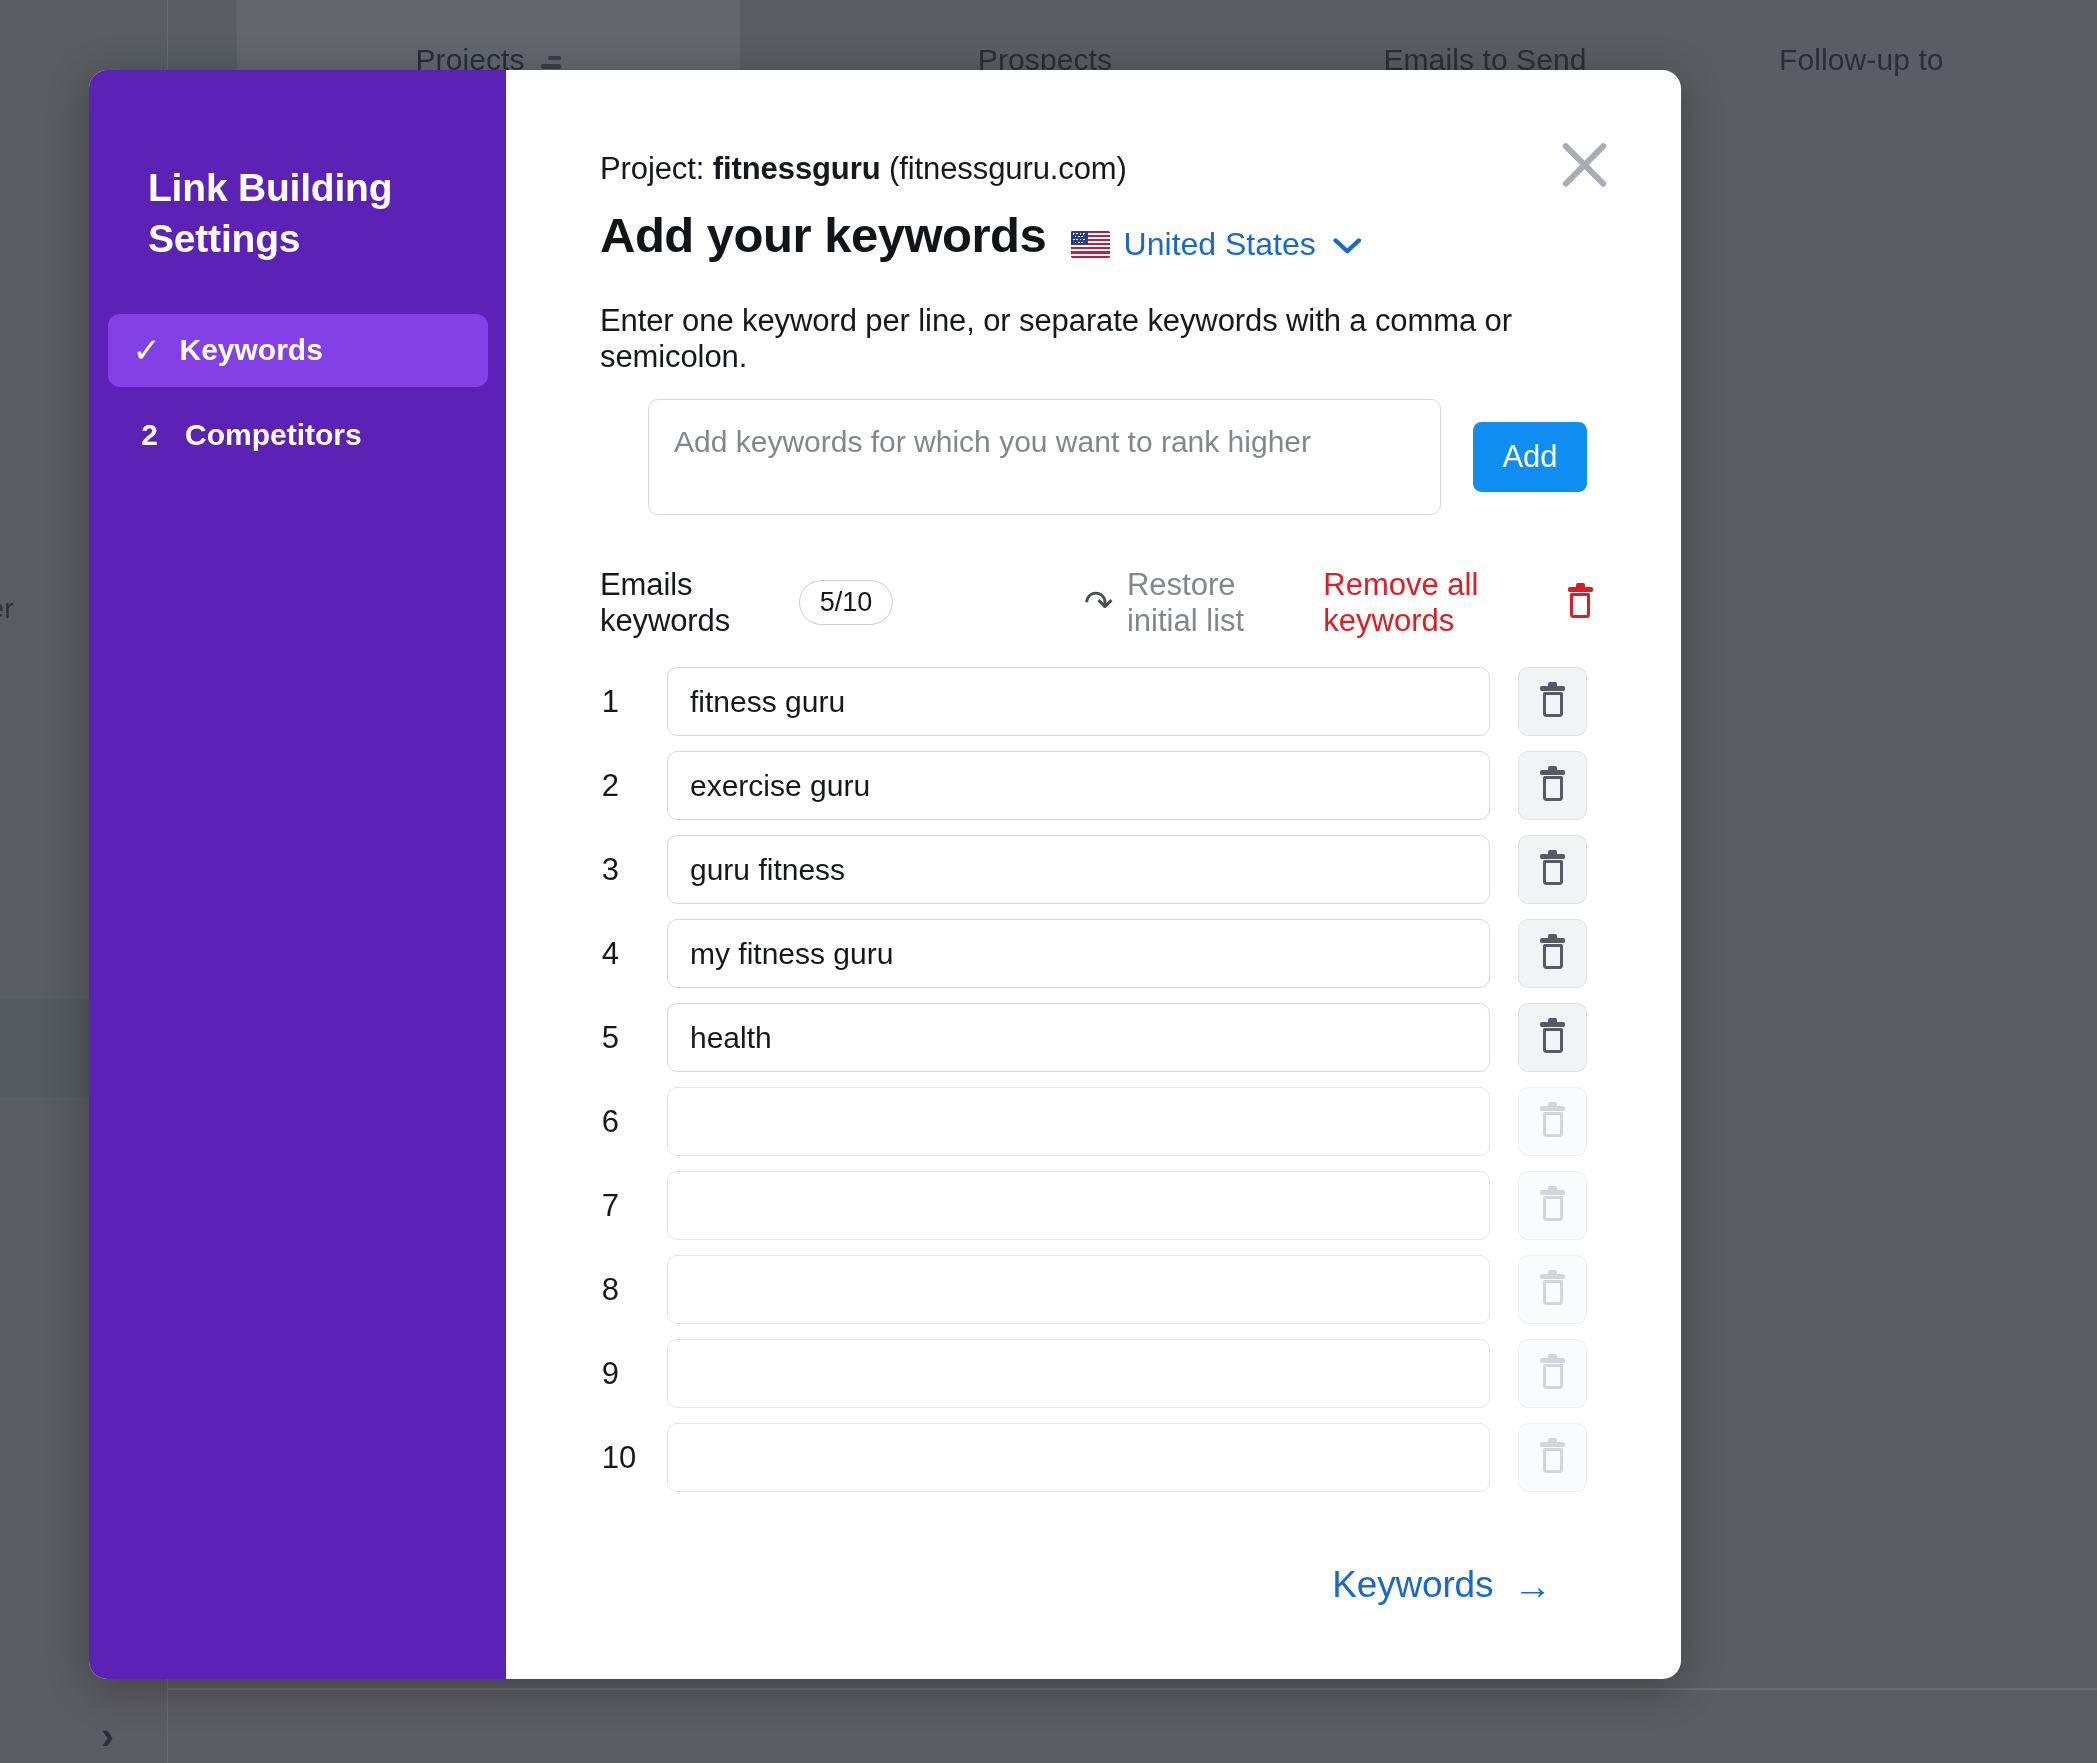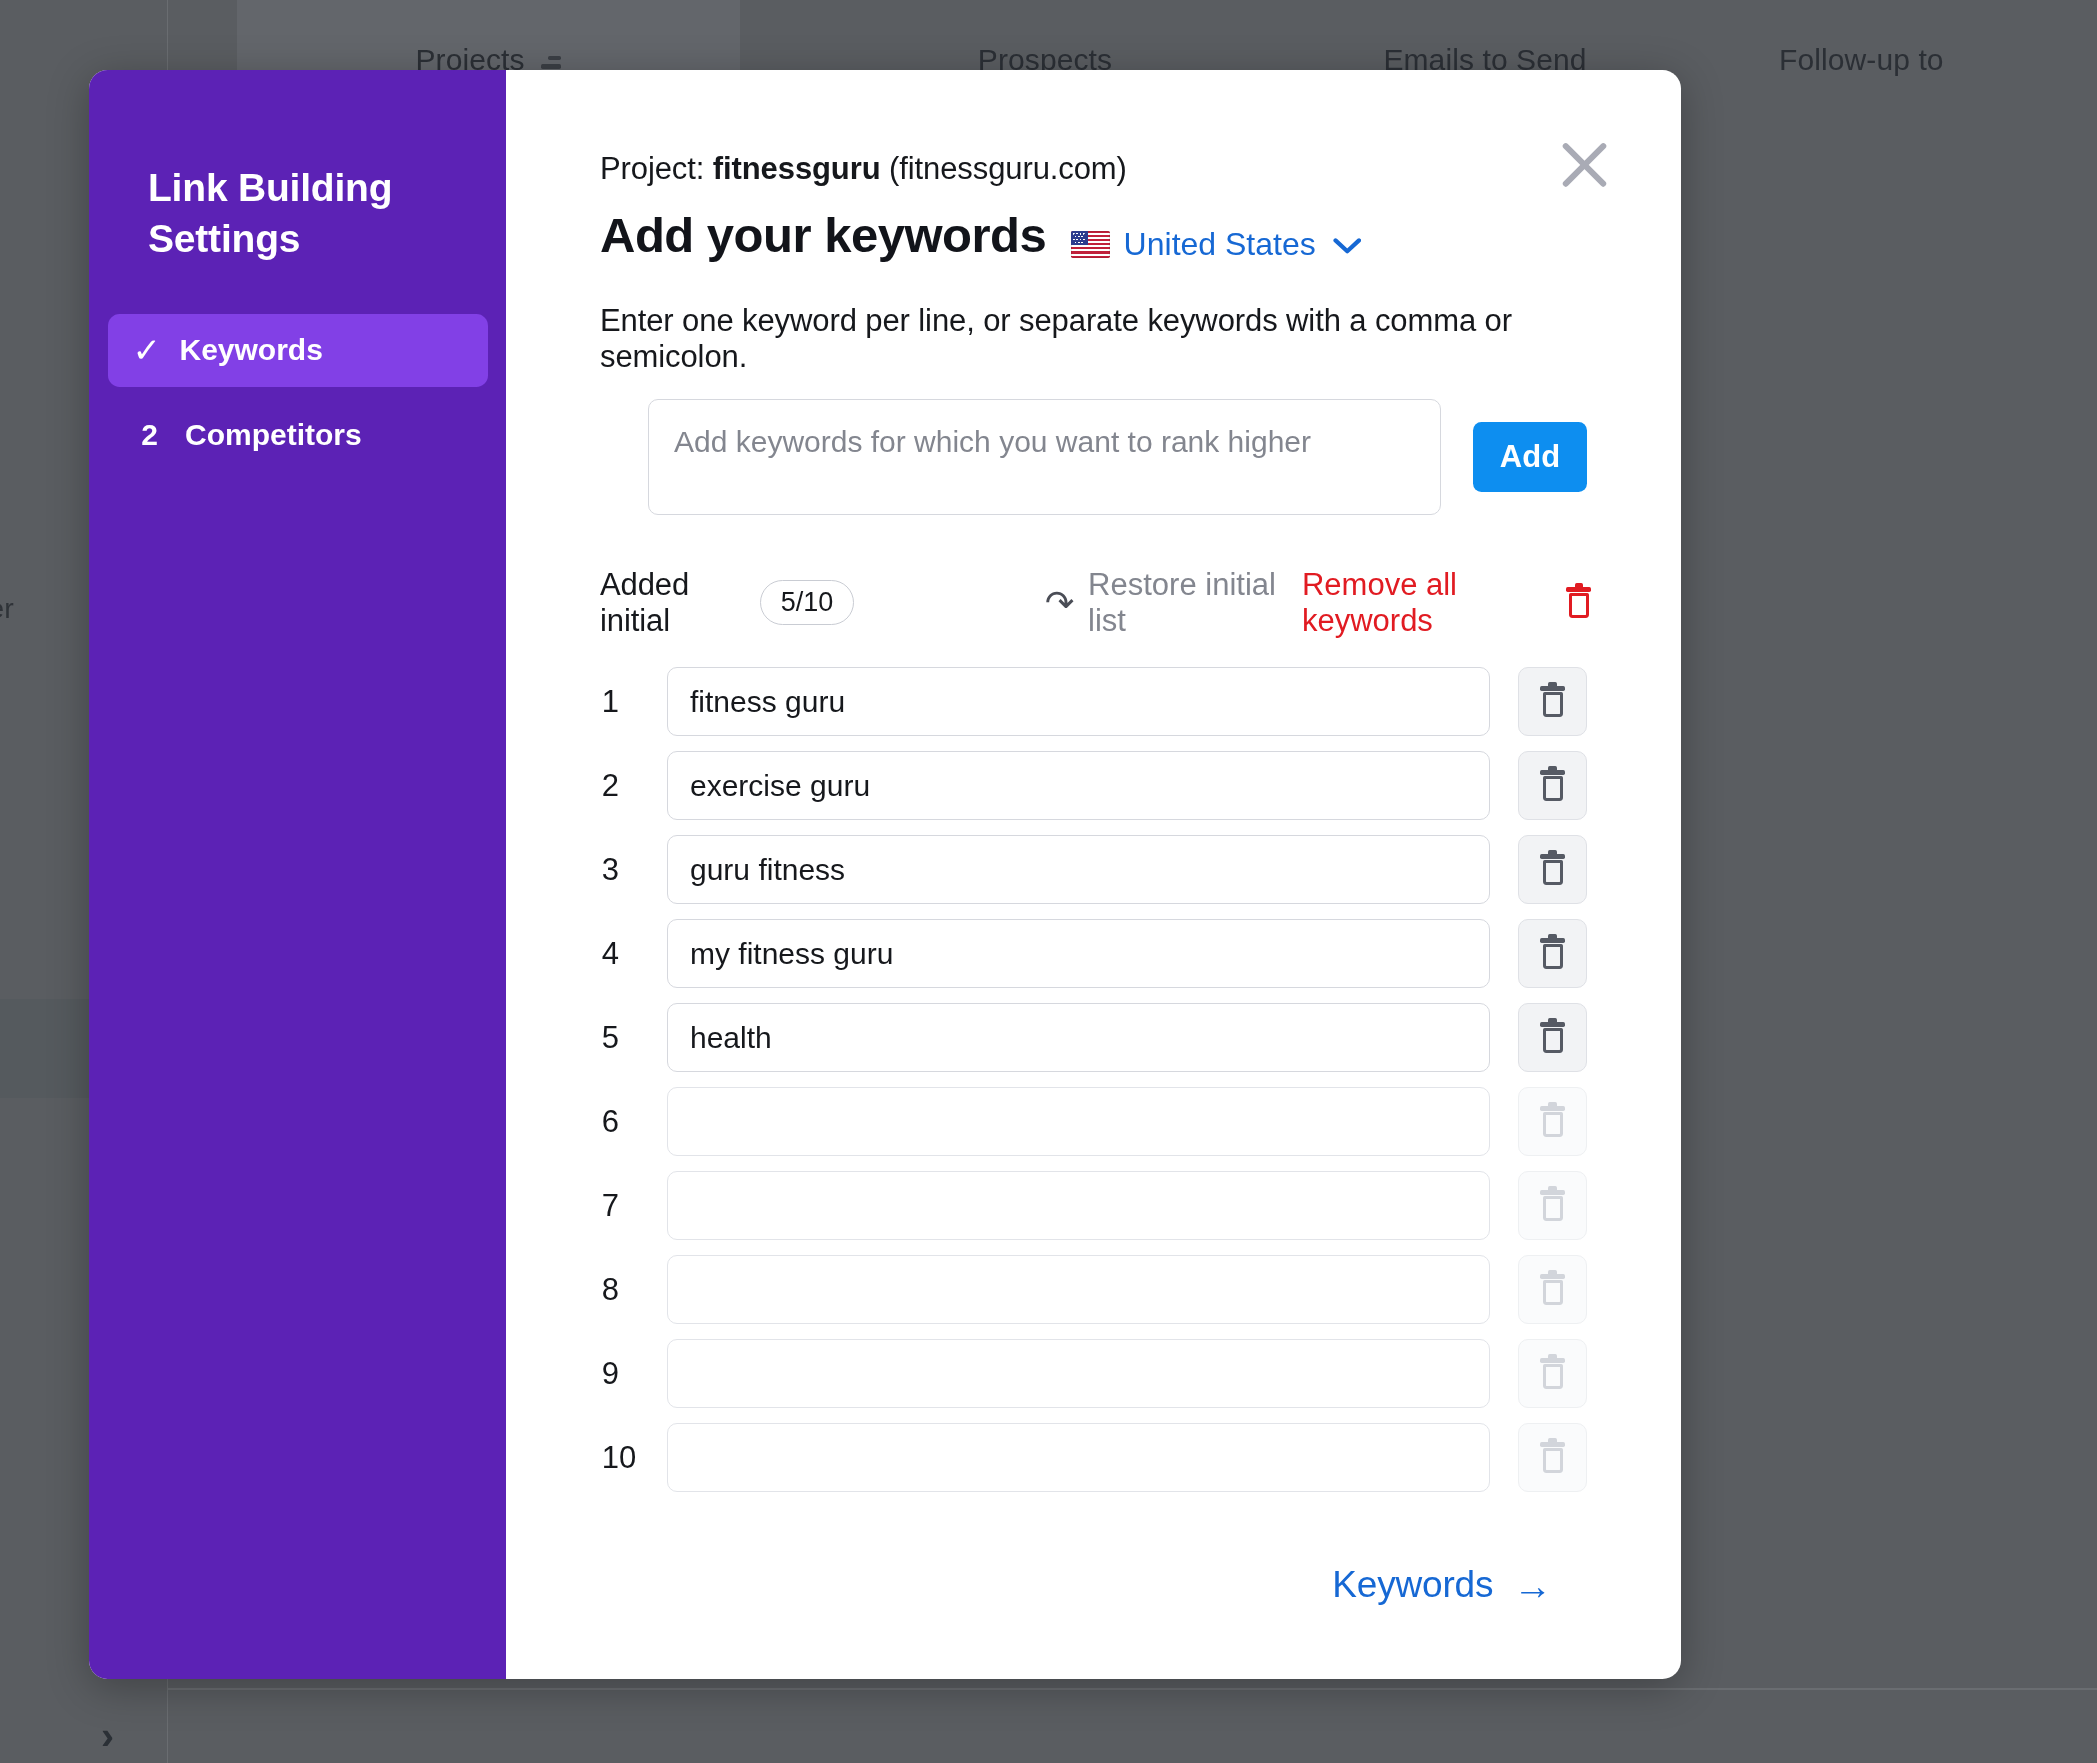--- a/index.html
+++ b/index.html
@@ -288,21 +288,21 @@
   #keyword-textarea::placeholder { color: #83868f; }
   #add-button {
     width: 114px;
     height: 70px;
     background: #0d8ef0;
     color: #ffffff;
     border: none;
     border-radius: 8.4px;
     font-family: "Liberation Sans", sans-serif;
     font-size: 31px;
-    font-weight: bold;
+    font-weight: normal;
     cursor: pointer;
   }
 
   #added-keywords-header {
     display: flex;
     align-items: center;
     margin-bottom: 28.5px;
   }
   #added-keywords-label {
     font-size: 31px;
@@ -519,21 +519,21 @@
     </div>
 
     <div id="instructions-text">Enter one keyword per line, or separate keywords with a comma or semicolon.</div>
 
     <div id="keyword-entry-row">
       <textarea id="keyword-textarea" placeholder="Add keywords for which you want to rank higher" style=""></textarea>
       <button id="add-button">Add</button>
     </div>
 
     <div id="added-keywords-header">
-      <span id="added-keywords-label">Added initial</span>
+      <span id="added-keywords-label">Emails keywords</span>
       <span id="keyword-count-badge">5/10</span>
 
       <div id="restore-initial-list">
         <span class="undo-glyph">↶</span>
         <span>Restore initial list</span>
       </div>
 
       <div id="remove-all-keywords">
         <span>Remove all keywords</span>
         <span class="trash-icon" id="remove-all-trash-icon">

